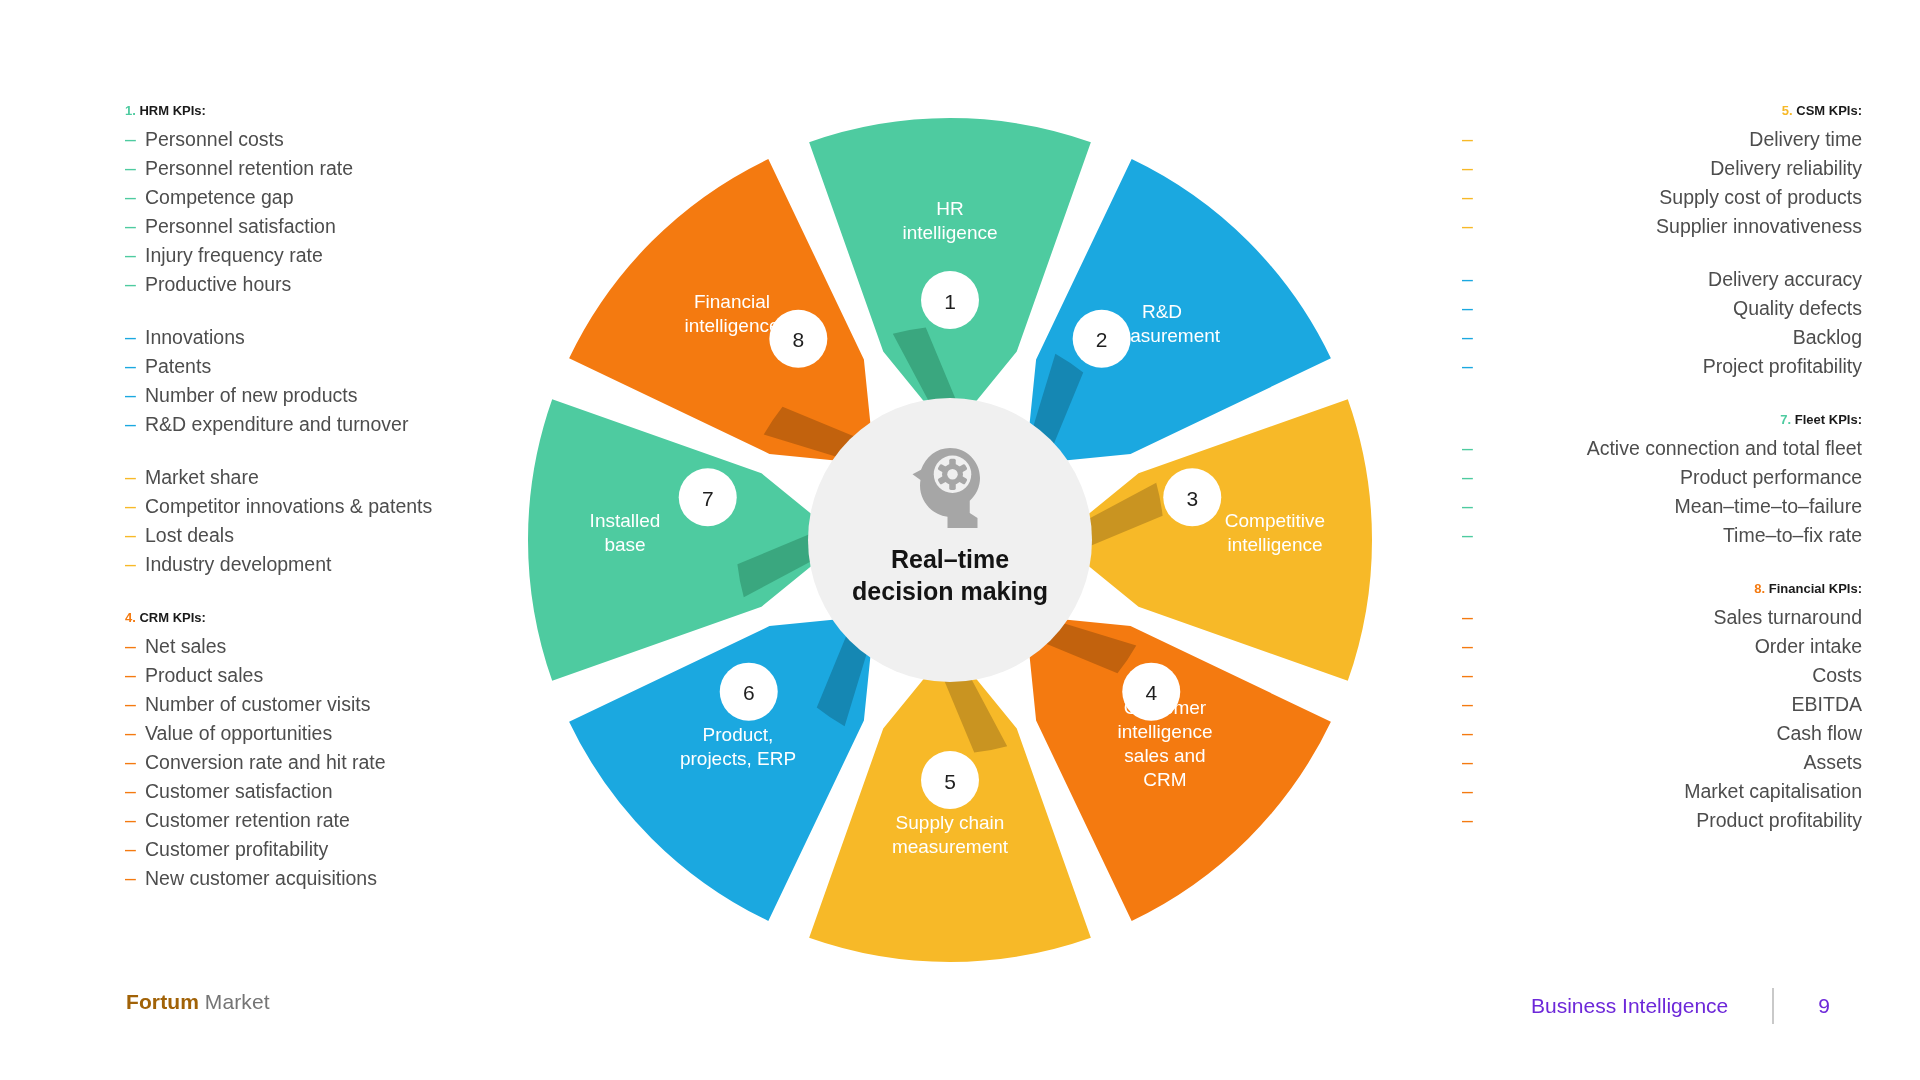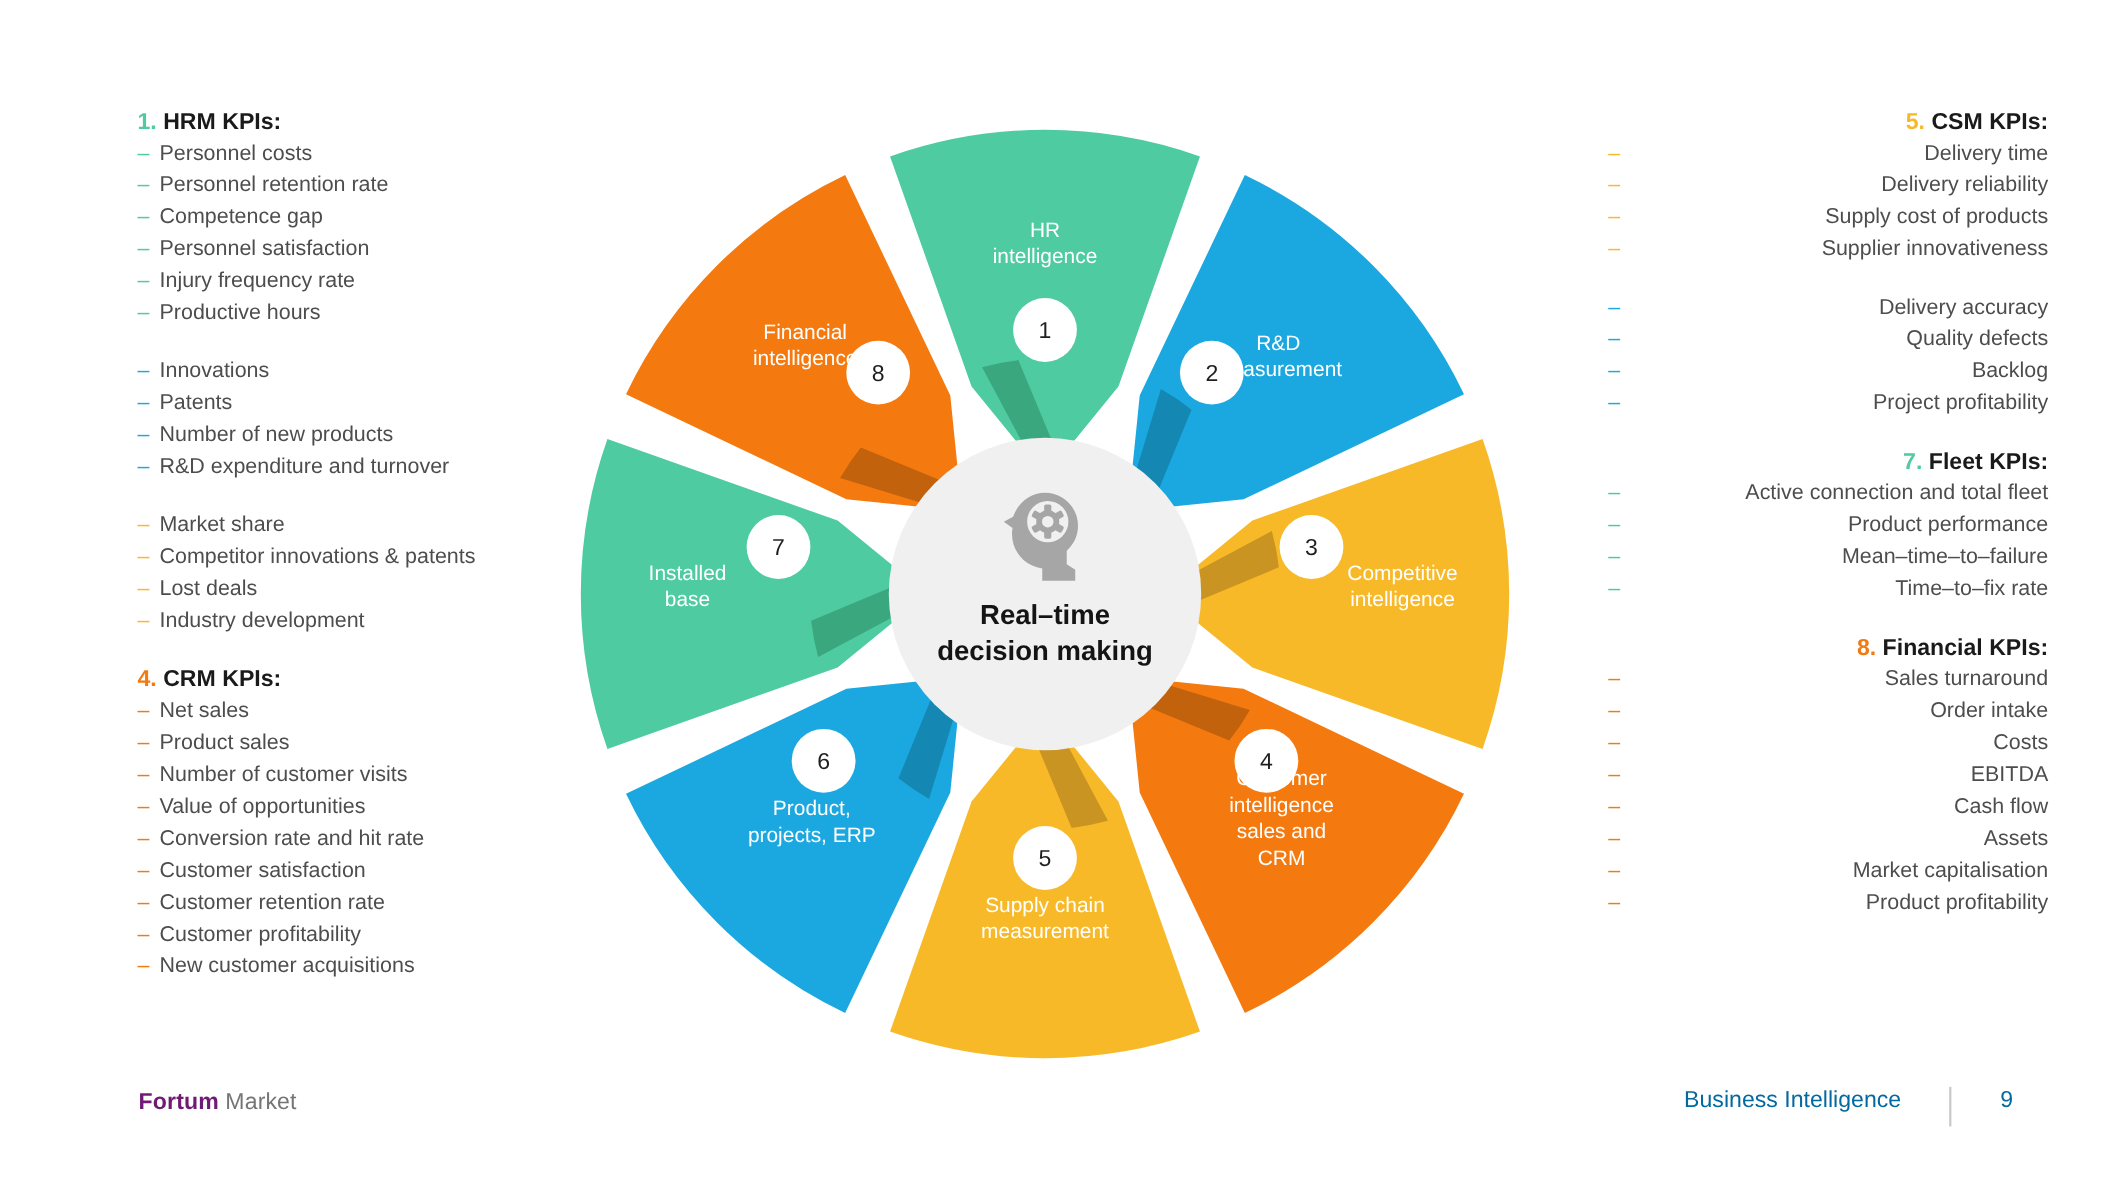--- a/index.html
+++ b/index.html
@@ -17,21 +17,21 @@
 
   
   .kpi-col { position: absolute; top: 96px; }
   #col-left  { left: 125px;  width: 430px; }
   #col-right { left: 1462px; width: 400px; text-align: right; }
 
   .kpi-group { margin-bottom: 24px; }
   .kpi-group:last-child { margin-bottom: 0; }
 
   .kpi-title {
-    font-size: 21px;
+    font-size: 13px;
     font-weight: bold;
     color: #1a1a1a;
     line-height: 29px;
     white-space: nowrap;
   }
   .kpi-title .num { font-weight: bold; }
 
   .kpi-item {
     font-size: 19.5px;
     color: #4d4d4d;
@@ -44,25 +44,25 @@
     position: absolute;
     left: 0; top: 0;
     font-weight: 400;
   }
 
   
   #footer-left {
     position: absolute; left: 126px; top: 990px;
     font-size: 21px; color: #757575; letter-spacing: .1px;
   }
-  #footer-left .brand { font-weight: bold; color: #701a75; }
+  #footer-left .brand { font-weight: bold; color: #a16207; }
   #footer-right {
     position: absolute; right: 90px; top: 988px;
-    display: flex; align-items: flex-start; gap: 44px;
-    font-size: 21px; color: #0369a1;
+    display: flex; align-items: center; gap: 44px;
+    font-size: 21px; color: #6d28d9;
   }
   #footer-right .divider {
     width: 2px; height: 36px; background: #c9c9c9; display:block;
   }
 
   
   #wheel-wrap {
     position: absolute;
     left: 520px; top: 110px;
     width: 860px; height: 860px;

